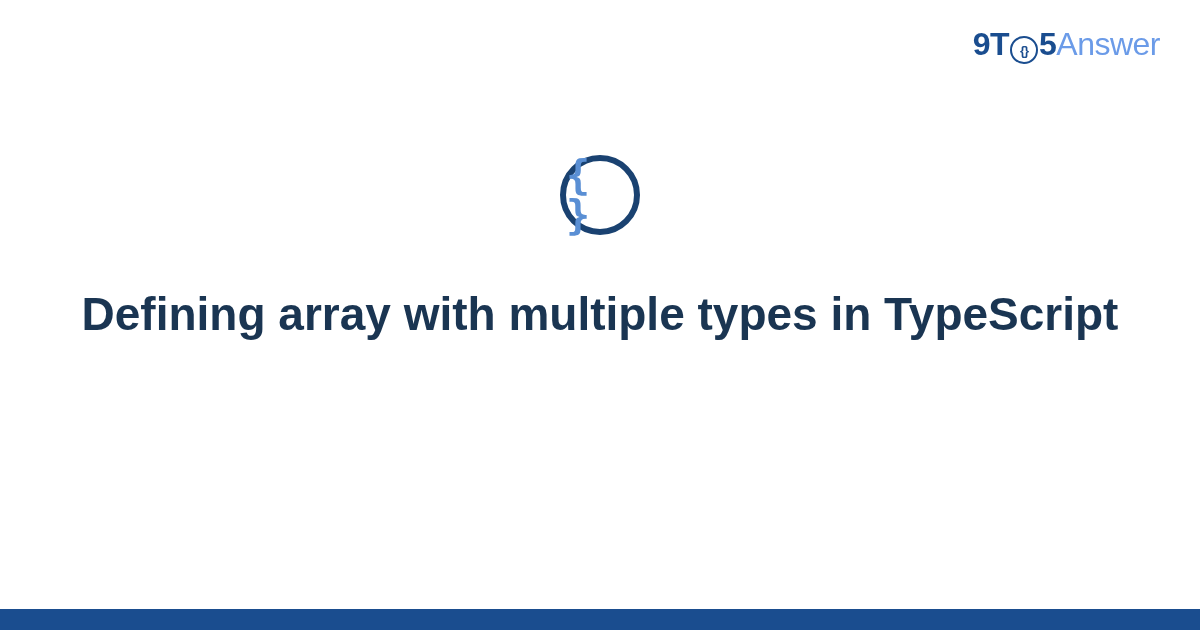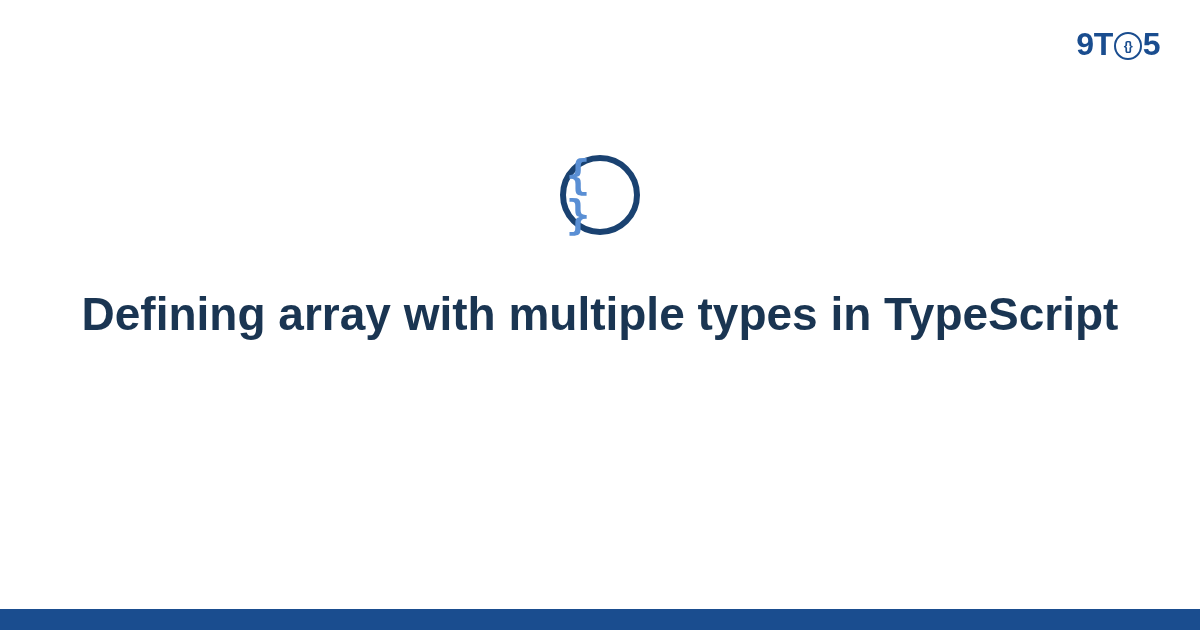--- a/index.html
+++ b/index.html
@@ -18,21 +18,21 @@
     }
 
     .logo {
       position: absolute;
       top: 26px;
       right: 40px;
       font-size: 32px;
       font-weight: 600;
       letter-spacing: -0.5px;
       display: flex;
-      align-items: center;
+      align-items: flex-end;
     }
 
     .logo-9t {
       color: #1a4d8f;
     }
 
     .logo-circle {
       display: inline-flex;
       align-items: center;
       justify-content: center;
@@ -110,20 +110,21 @@
   </style>
 </head>
 <body>
 
 <div class="logo">
   <span class="logo-9t">9T</span>
   <span class="logo-circle">
     <span class="logo-circle-inner">{}</span>
   </span>
   <span class="logo-5">5</span>
+  <span class="logo-answer">Answer</span>
 </div>
 
 <div class="content">
   <div class="icon-wrapper">
     <span class="braces">{ }</span>
   </div>
   <h1 class="title">Defining array with multiple types in TypeScript</h1>
 </div>
 
 <div class="footer-bar"></div>

